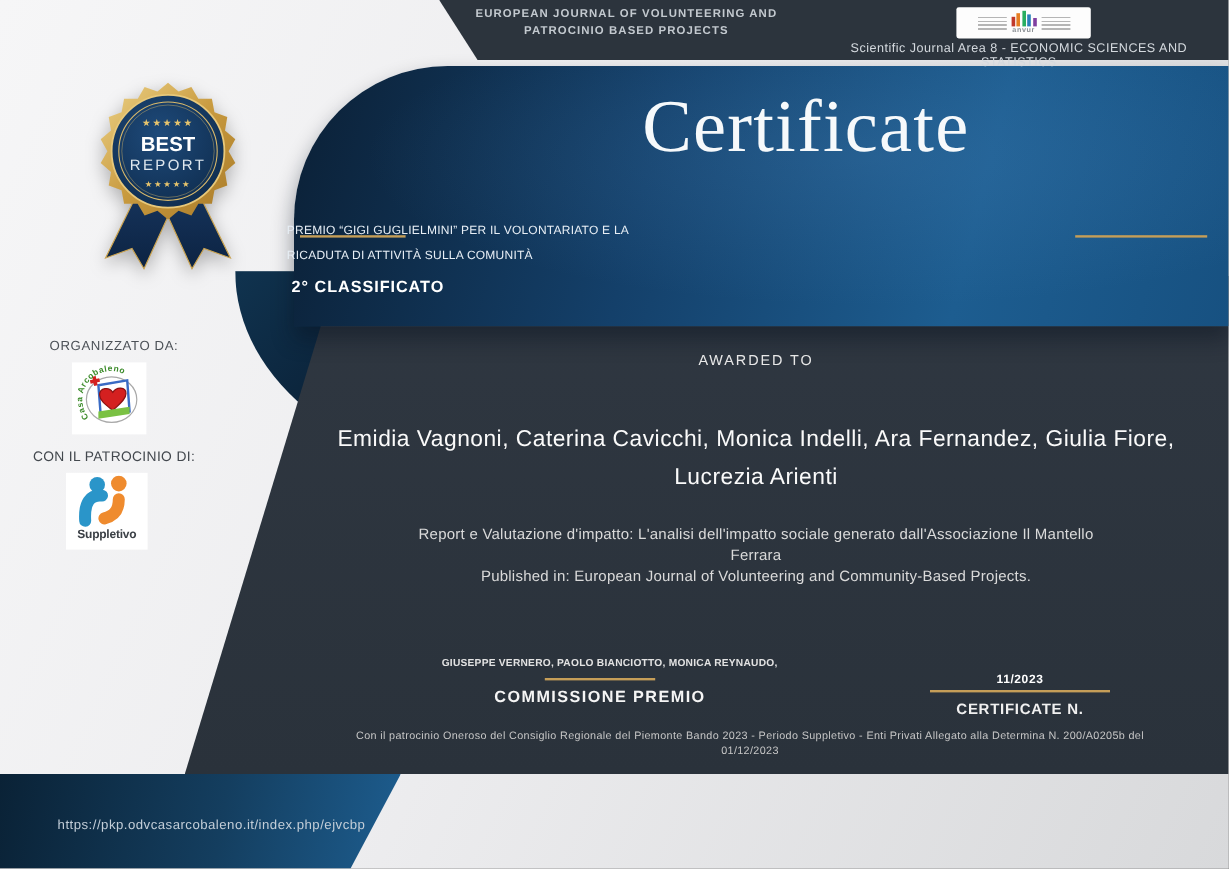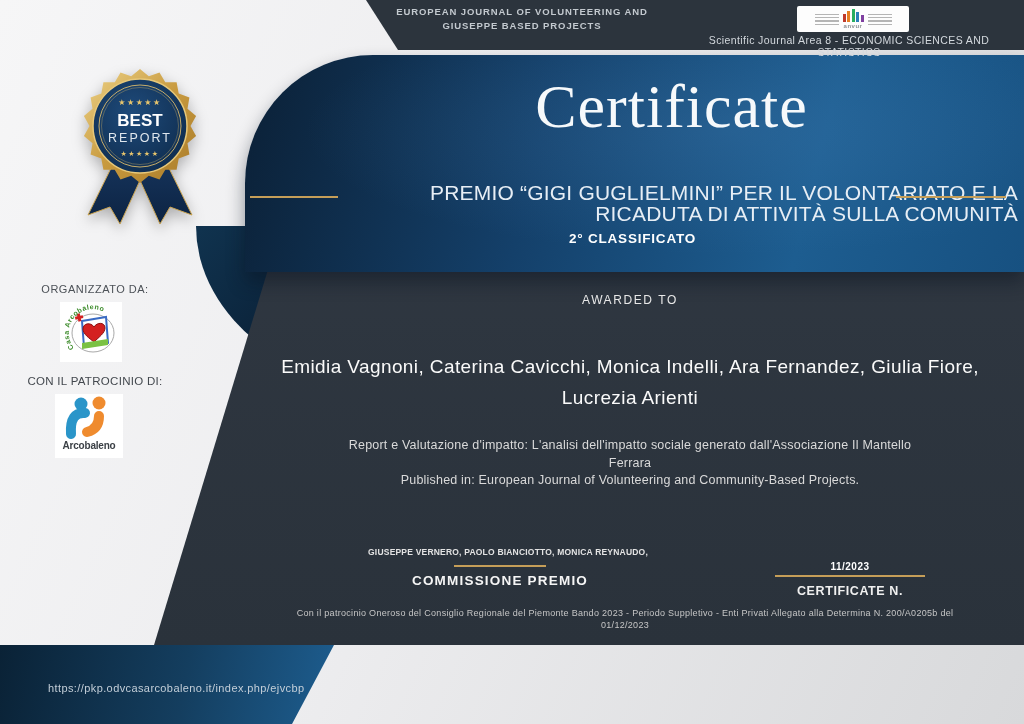--- a/index.html
+++ b/index.html
@@ -22,23 +22,23 @@
   .scientific-area{position:absolute;left:680px;top:34px;width:338px;text-align:center;
                    color:#d4d9de;font-size:10.5px;letter-spacing:.4px;z-index:7;}
 
   
   .ribbon{position:absolute;left:245px;top:55px;width:779px;height:217px;border-top-left-radius:128px;
           background:radial-gradient(ellipse at 62% 35%,rgba(70,130,185,.28),transparent 62%),
                      linear-gradient(104deg,#0b2036 0%,#14406a 38%,#1d5d90 72%,#175181 100%);
           box-shadow:0 10px 18px rgba(8,18,32,.45);z-index:5;}
   .cert-title{position:absolute;left:0;right:0;top:16px;text-align:center;transform:translateX(37px);
               font-family:"Liberation Serif",serif;font-weight:400;font-size:62px;color:#f6f9fb;letter-spacing:1px;}
-  .award-lines{position:absolute;left:0;right:0;top:127px;transform:translateX(-6px);text-align:right;
-               color:#e7eef5;font-size:21px;line-height:21px;letter-spacing:.2px;}
-  .rank{position:absolute;left:0;right:0;top:176px;transform:translateX(-2px);text-align:center;
+  .award-lines{position:absolute;left:0;right:0;top:127px;transform:translateX(-6px);text-align:left;
+               color:#e7eef5;font-size:10px;line-height:21px;letter-spacing:.2px;}
+  .rank{position:absolute;left:0;right:0;top:176px;transform:translateX(-2px);text-align:left;
         color:#fff;font-size:13.5px;font-weight:700;letter-spacing:.8px;}
   .deco-line{position:absolute;height:2px;background:#c59e58;z-index:6;}
   .deco-line.left{left:250px;top:196px;width:88px;}
   .deco-line.right{left:896px;top:196px;width:110px;}
 
   
   .fold{position:absolute;left:196px;top:226px;width:226px;height:170px;
         background:linear-gradient(135deg,#10334f 0%,#0a2036 55%,#071523 100%);
         clip-path:ellipse(100% 100% at 100% 0%);z-index:3;}
 
@@ -93,21 +93,21 @@
 
 <div id="page">
 
   <div class="fold"></div>
 
   <div class="panel"></div>
 
   <div class="header-bar"></div>
   <div class="journal-block">
     <div>EUROPEAN JOURNAL OF VOLUNTEERING AND</div>
-    <div>GIUSEPPE BASED PROJECTS</div>
+    <div>PATROCINIO BASED PROJECTS</div>
   </div>
   <div class="anvur-box">
     <span class="anvur-sidetext"></span>
     <span class="anvur-center">
       <span class="anvur-bars">
         <i style="height:8px;background:#c0392b"></i>
           <i style="height:11px;background:#e67e22"></i>
           <i style="height:13px;background:#27ae60"></i>
           <i style="height:10px;background:#2980b9"></i>
           <i style="height:7px;background:#7f3fa0"></i>
@@ -178,21 +178,21 @@
     </svg>
   </div>
   <div class="patronage-label">CON IL PATROCINIO DI:</div>
   <div class="gruppo-box">
     <svg width="48" height="44" viewBox="0 0 48 44">
       <circle cx="16" cy="8" r="6.5" fill="#2a95c9"></circle>
       <path d="M6,38 C5,23 10,16 20,17" stroke="#2a95c9" stroke-width="10" fill="none" stroke-linecap="round"></path>
       <circle cx="34" cy="7" r="6.5" fill="#ef8b2e"></circle>
       <path d="M34,20 C34,29 30,34 22,36" stroke="#ef8b2e" stroke-width="10" fill="none" stroke-linecap="round"></path>
     </svg>
-    <span class="gruppo-name">Arcobaleno</span>
+    <span class="gruppo-name">Suppletivo</span>
   </div>
 
   <div class="badge">
     <svg width="140" height="170" viewBox="0 0 140 170">
       <defs>
         <linearGradient id="goldGrad" x1="0" y1="0" x2="1" y2="1">
           <stop offset="0" stop-color="#eed489"></stop>
             <stop offset="0.5" stop-color="#c89a3f"></stop>
             <stop offset="1" stop-color="#a87a28"></stop>
         </linearGradient>

